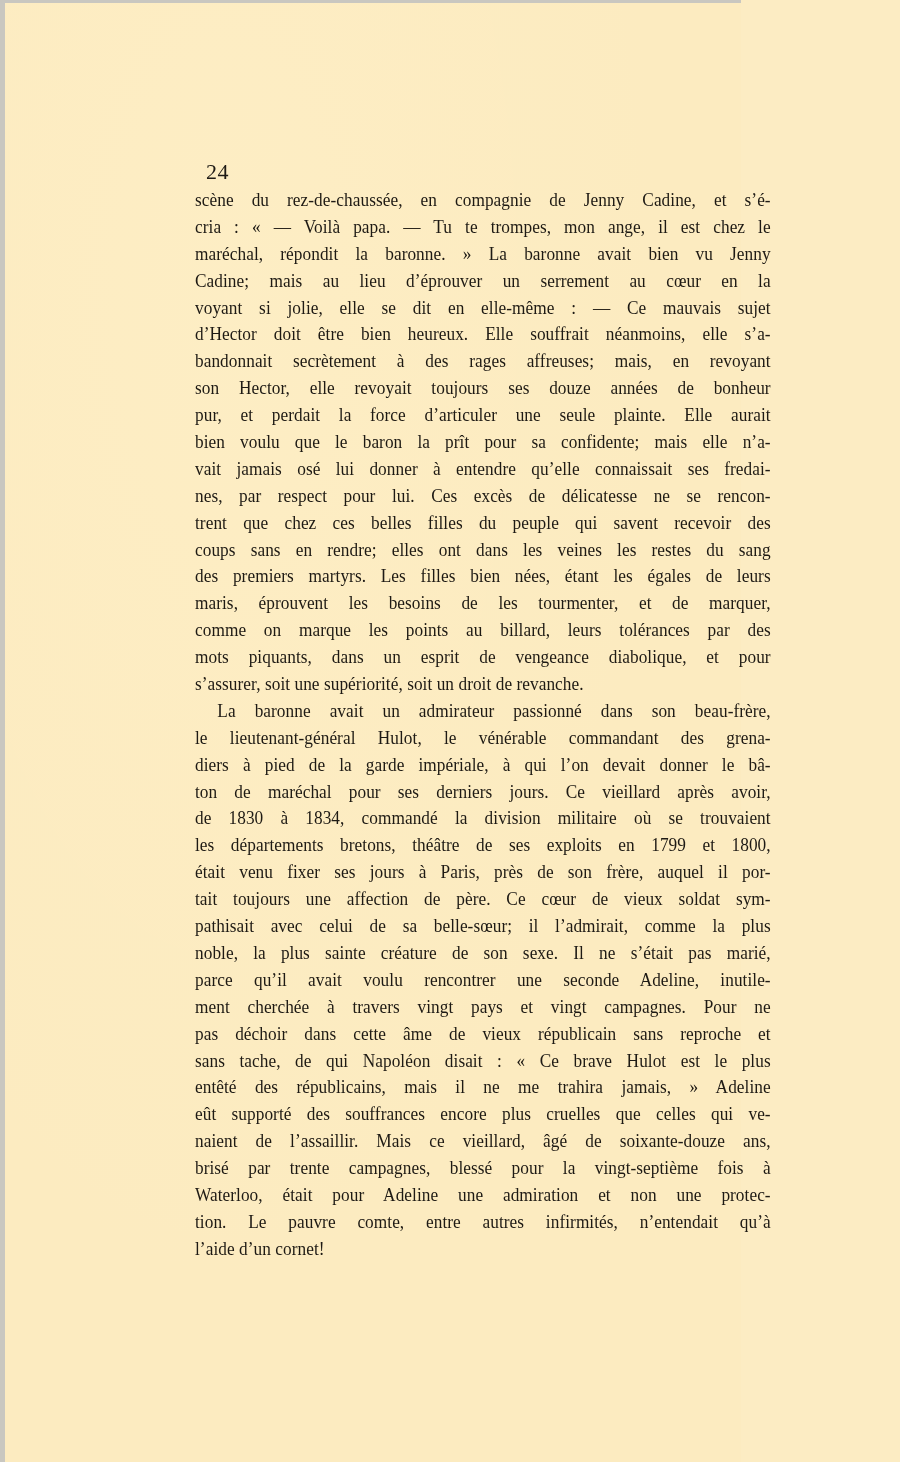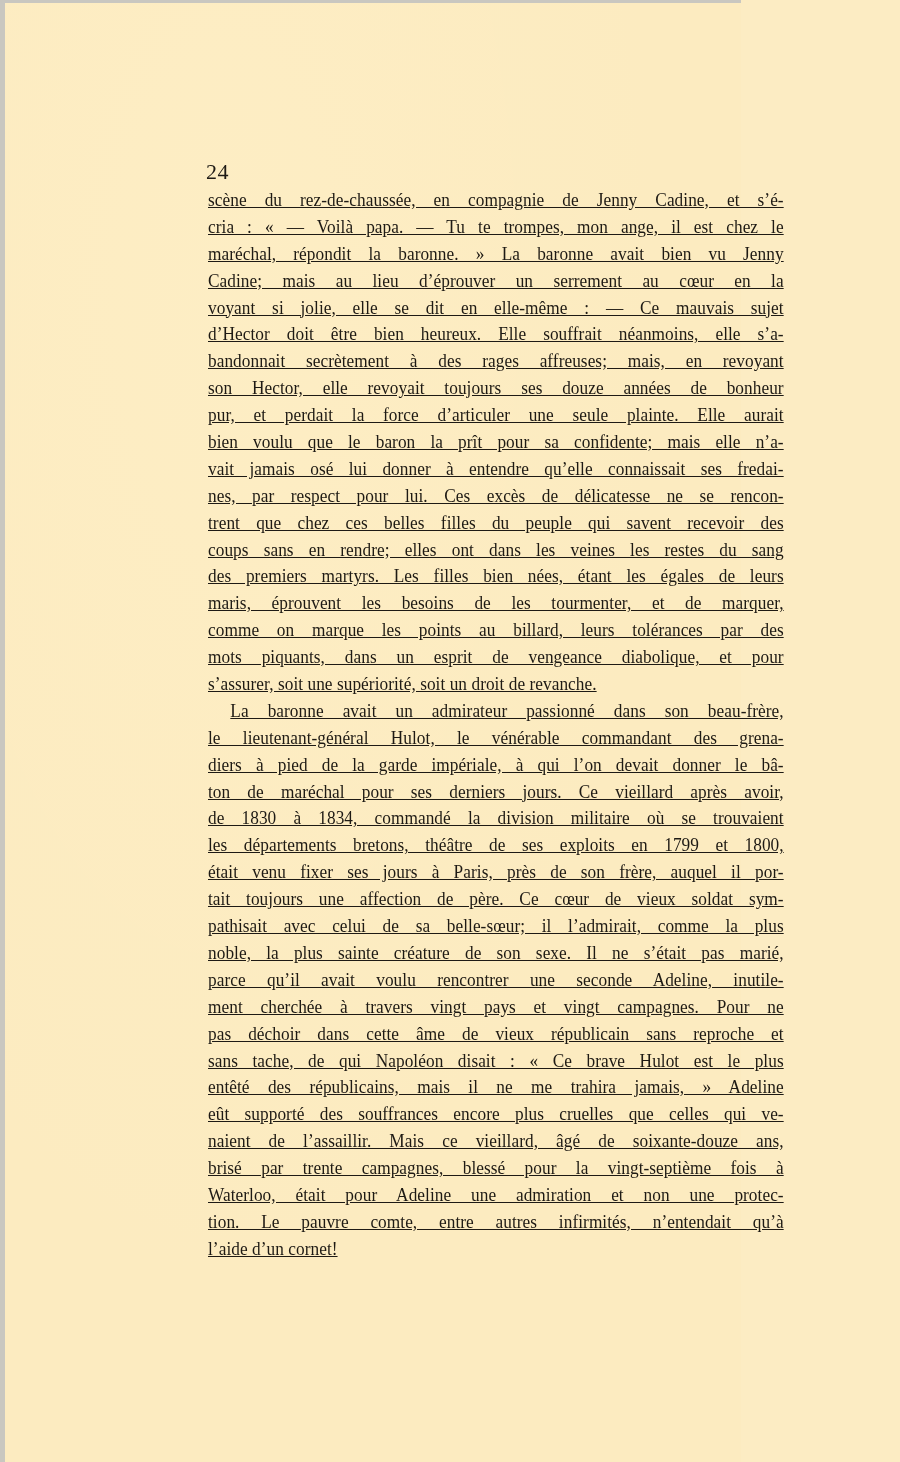--- a/index.html
+++ b/index.html
@@ -48,23 +48,22 @@
       right: 0;
       top: 4px;
       text-align: center;
       font-size: 15.5px;
       letter-spacing: 1.6px;
       padding-left: 8px;
     }
     .text-block {
       position: absolute;
       top: 184px;
-      left: 203px;
+      left: 190px;
       width: 576px;
-      text-decoration: underline;
     }
     .line {
       display: block;
       height: 26.9px;
       line-height: 26.9px;
       font-size: 18.6px;
       white-space: nowrap;
       text-align: justify;
       text-align-last: justify;
       letter-spacing: 0.05px;

